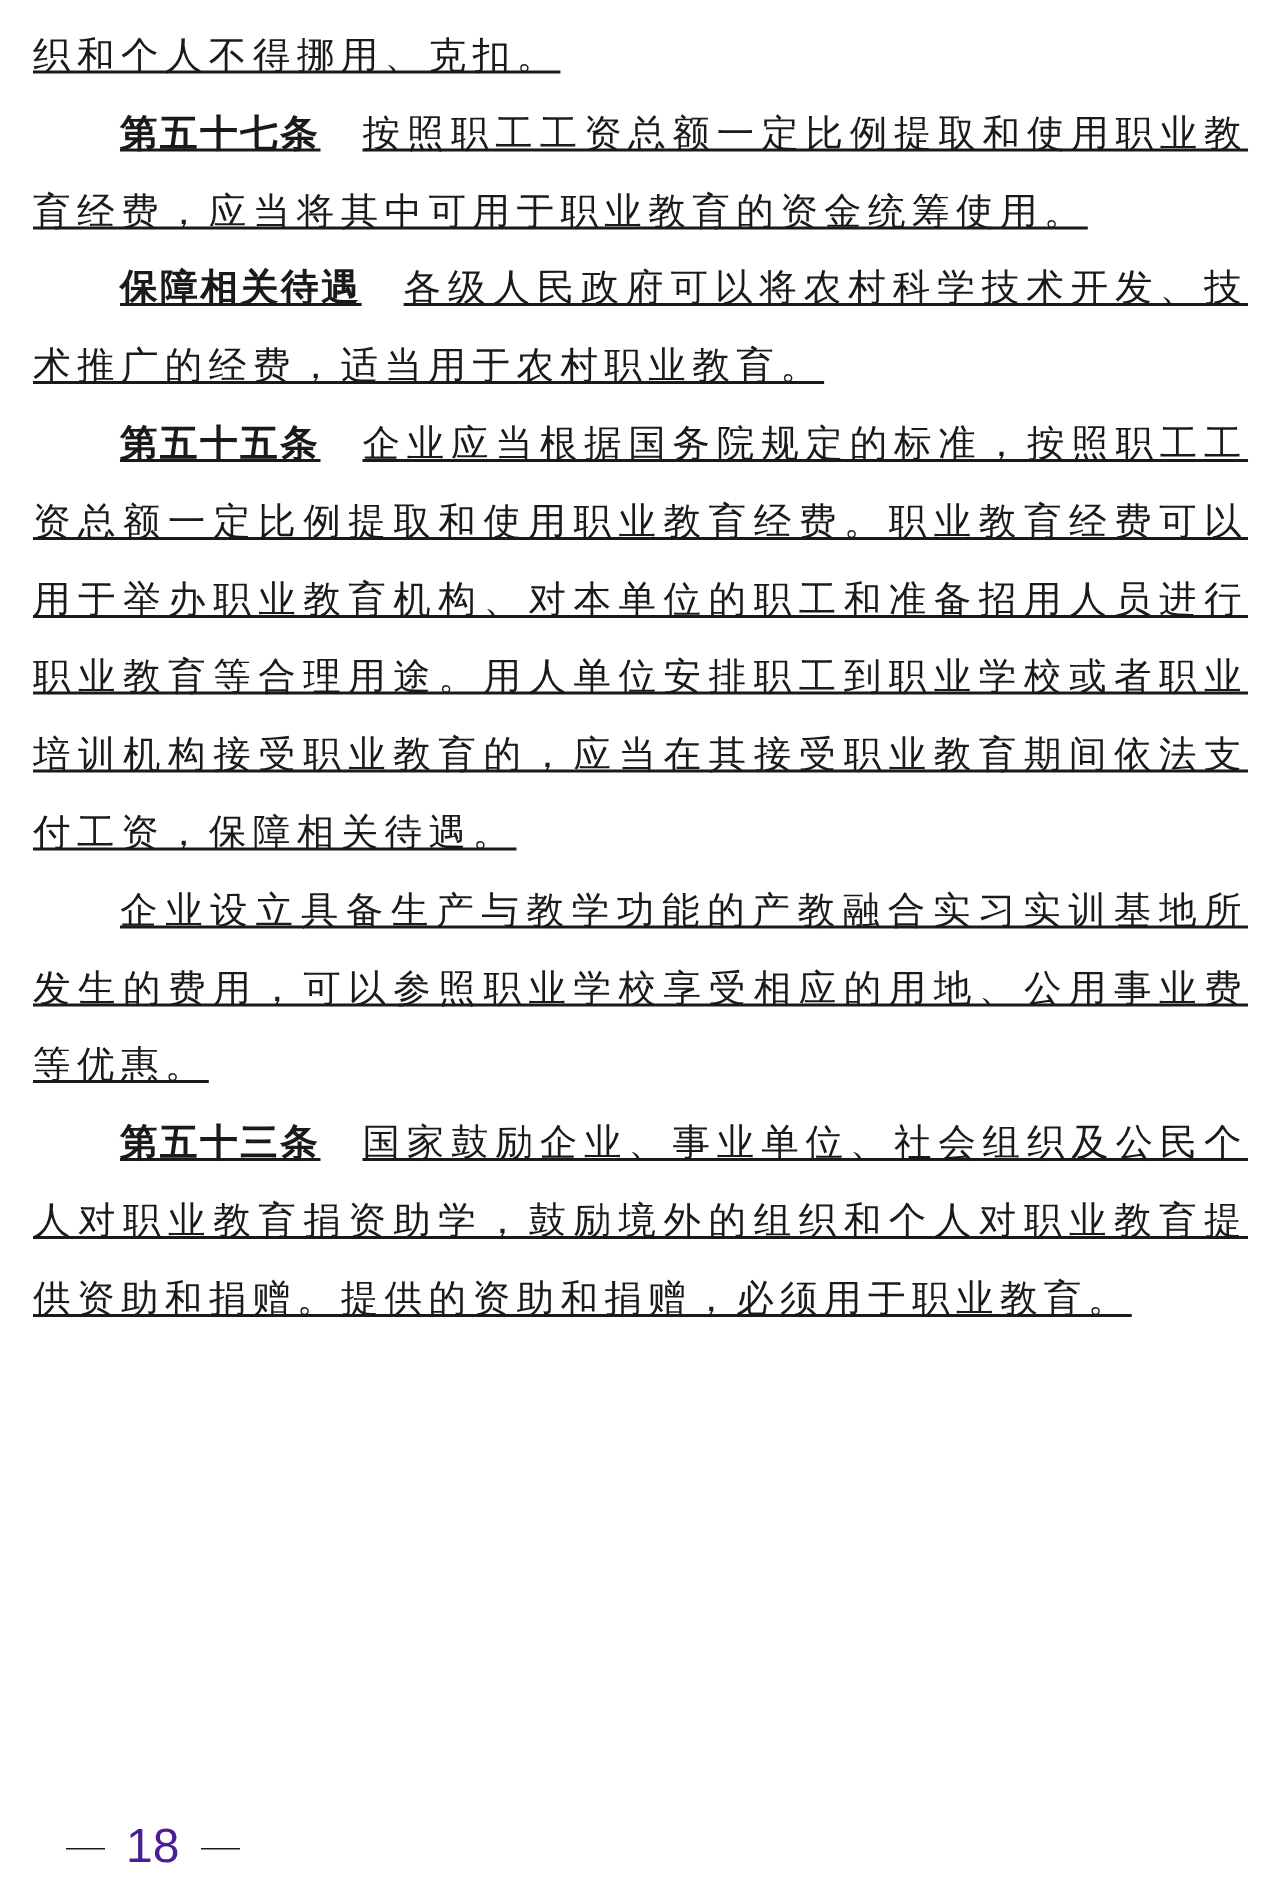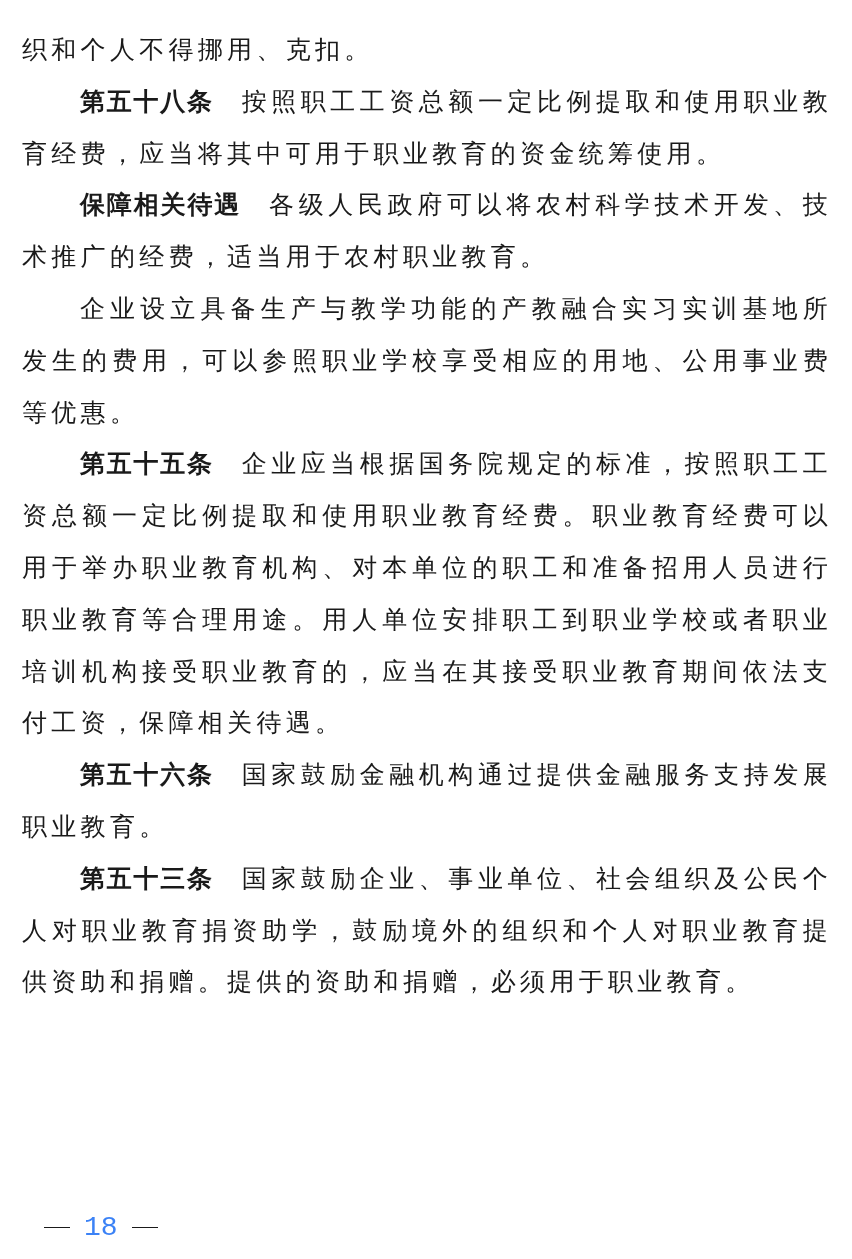--- a/index.html
+++ b/index.html
@@ -1,52 +1,50 @@
 <!DOCTYPE html>
 <html><head>
 <meta charset="utf-8">
 <style>
   html, body { margin: 0; padding: 0; background: #ffffff; }
   body { width: 852px; height: 1259px; position: relative; overflow: hidden; }
   .page {
-    position: absolute; left: 22px; top: 24px; width: 810px;
+    position: absolute; left: 22px; top: 11px; width: 810px;
     font-family: "DejaVu Serif", "Liberation Serif", serif;
     font-size: 25px; line-height: 51.8px; color: #1a1a1a;
     letter-spacing: 4.3px;
+    text-decoration: underline;
   }
   .para { margin: 0; text-align: justify; text-align-last: left; }
   .para.indent { text-indent: 58px; }
   .art-no { font-family: "DejaVu Sans", "Liberation Sans", sans-serif; font-weight: bold; letter-spacing: 1.5px; margin-right: 28px; }
   .page-number {
     position: absolute; left: 30px; top: 1212px;
-    font-family: Liberation Mono, monospace; font-size: 28px; color: #3b82f6;
+    font-family: Liberation Sans, sans-serif; font-size: 32px; color: #4c1d95;
   }
   .page-number .dash { display: inline-block; width: 26px; height: 1.5px; background: #1a1a1a; vertical-align: middle; margin: 0 14px; }
 </style>
 </head>
 <body>
 
 <div class="page">
   <p class="para">
     <span>织和个人不得挪用、克扣。</span>
   </p>
   <p class="para indent">
-    <span class="art-no">第五十八条</span><span>按照职工工资总额一定比例提取和使用职业教育经费，应当将其中可用于职业教育的资金统筹使用。</span>
+    <span class="art-no">第五十七条</span><span>按照职工工资总额一定比例提取和使用职业教育经费，应当将其中可用于职业教育的资金统筹使用。</span>
   </p>
   <p class="para indent">
     <span class="art-no">保障相关待遇</span><span>各级人民政府可以将农村科学技术开发、技术推广的经费，适当用于农村职业教育。</span>
   </p>
   <p class="para indent">
-    <span>企业设立具备生产与教学功能的产教融合实习实训基地所发生的费用，可以参照职业学校享受相应的用地、公用事业费等优惠。</span>
-  </p>
-  <p class="para indent">
     <span class="art-no">第五十五条</span><span>企业应当根据国务院规定的标准，按照职工工资总额一定比例提取和使用职业教育经费。职业教育经费可以用于举办职业教育机构、对本单位的职工和准备招用人员进行职业教育等合理用途。用人单位安排职工到职业学校或者职业培训机构接受职业教育的，应当在其接受职业教育期间依法支付工资，保障相关待遇。</span>
   </p>
   <p class="para indent">
-    <span class="art-no">第五十六条</span><span>国家鼓励金融机构通过提供金融服务支持发展职业教育。</span>
+    <span>企业设立具备生产与教学功能的产教融合实习实训基地所发生的费用，可以参照职业学校享受相应的用地、公用事业费等优惠。</span>
   </p>
   <p class="para indent">
     <span class="art-no">第五十三条</span><span>国家鼓励企业、事业单位、社会组织及公民个人对职业教育捐资助学，鼓励境外的组织和个人对职业教育提供资助和捐赠。提供的资助和捐赠，必须用于职业教育。</span>
   </p>
 </div>
 
 <div class="page-number">
   <span class="dash"></span><span>18</span><span class="dash"></span>
 </div>
 

